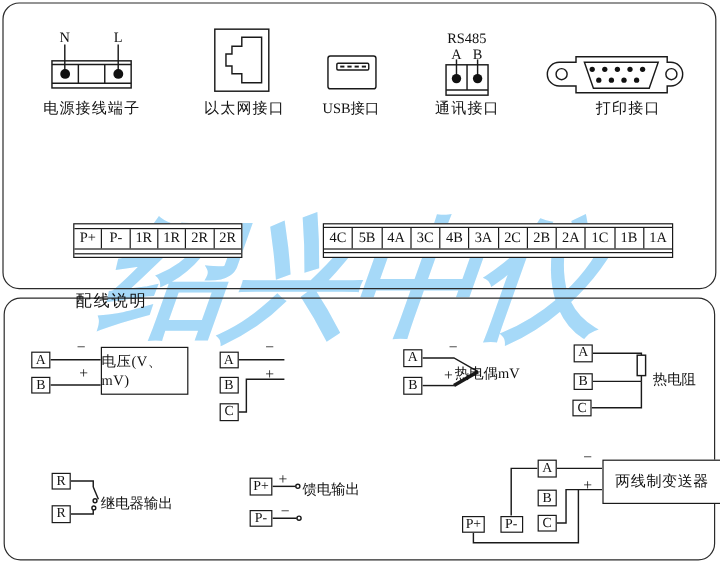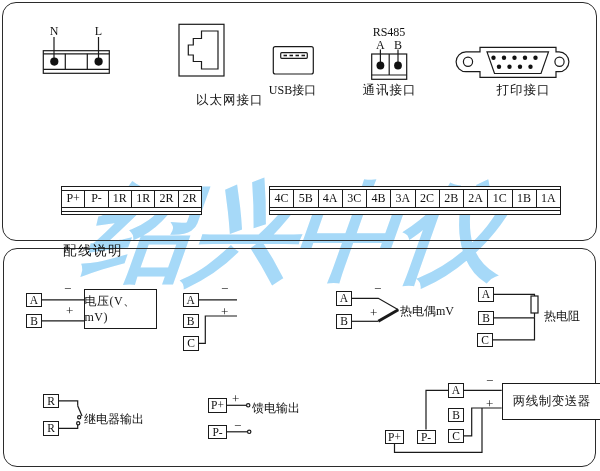--- a/index.html
+++ b/index.html
@@ -139,22 +139,23 @@
     <g>
       <polyline points="426,429.5 426,390.3 448,390.3"></polyline>
       <line x1="464" y1="390.3" x2="501.7" y2="390.3"></line>
       <polyline points="464,435.8 471.7,435.8 471.7,408 501.7,408"></polyline>
       <polyline points="394.5,444 394.5,452.3 482,452.3 482,408"></polyline>
     </g>
   </svg>
 
   <div class="txt ctr" style="left:48px;top:24px;width:12px;font-size:12px;">N</div>
   <div class="txt ctr" style="left:92.5px;top:24px;width:12px;font-size:12px;">L</div>
-
-  <div class="lbl ctr" style="left:170px;top:92px;width:64px;margin-left:26px;">以太网接口</div>
+  <div class="lbl ctr" style="left:34px;top:82px;width:85px;">电源接线端子</div>
+
+  <div class="lbl ctr" style="left:170px;top:82px;width:64px;">以太网接口</div>
 
   <div class="lbl ctr small" style="left:264px;top:82px;width:57px;">USB接口</div>
 
   <div class="txt ctr" style="left:370px;top:24.5px;width:38px;font-size:12px;">RS485</div>
   <div class="txt ctr" style="left:374.9px;top:37.5px;width:11px;font-size:12px;">A</div>
   <div class="txt ctr" style="left:392.5px;top:37.5px;width:11px;font-size:12px;">B</div>
   <div class="lbl ctr" style="left:361px;top:82px;width:57px;font-family:Liberation Serif, serif;">通讯接口</div>
 
   <div class="lbl ctr" style="left:495px;top:82px;width:57px;">打印接口</div>
 
@@ -205,21 +206,21 @@
   <div class="tbox" style="left:182.7px;top:292.5px;width:16px;height:14.5px;">A</div>
   <div class="tbox" style="left:182.7px;top:313.5px;width:16px;height:14.5px;">B</div>
   <div class="tbox" style="left:183px;top:336px;width:16px;height:14.5px;">C</div>
   <div class="sign" style="left:221px;top:281px;">−</div>
   <div class="sign" style="left:221px;top:304px;">+</div>
 
   <div class="tbox" style="left:336px;top:291px;width:16px;height:14.5px;">A</div>
   <div class="tbox" style="left:336px;top:314px;width:16px;height:14.5px;">B</div>
   <div class="sign" style="left:374px;top:281px;">−</div>
   <div class="sign" style="left:370px;top:305px;">+</div>
-  <div class="lbl small" style="left:400px;top:303px;">热电偶mV</div>
+  <div class="lbl small" style="left:379px;top:303px;">热电偶mV</div>
 
   <div class="tbox" style="left:478px;top:287px;width:16px;height:14.5px;">A</div>
   <div class="tbox" style="left:478px;top:310.5px;width:16px;height:14.5px;">B</div>
   <div class="tbox" style="left:477px;top:332.5px;width:16px;height:14.5px;">C</div>
   <div class="lbl small" style="left:544px;top:308px;">热电阻</div>
 
   <div class="tbox" style="left:43px;top:393.5px;width:16px;height:14.5px;">R</div>
   <div class="tbox" style="left:43px;top:421px;width:16px;height:14.5px;">R</div>
   <div class="lbl small" style="left:84px;top:411px;">继电器输出</div>
 

